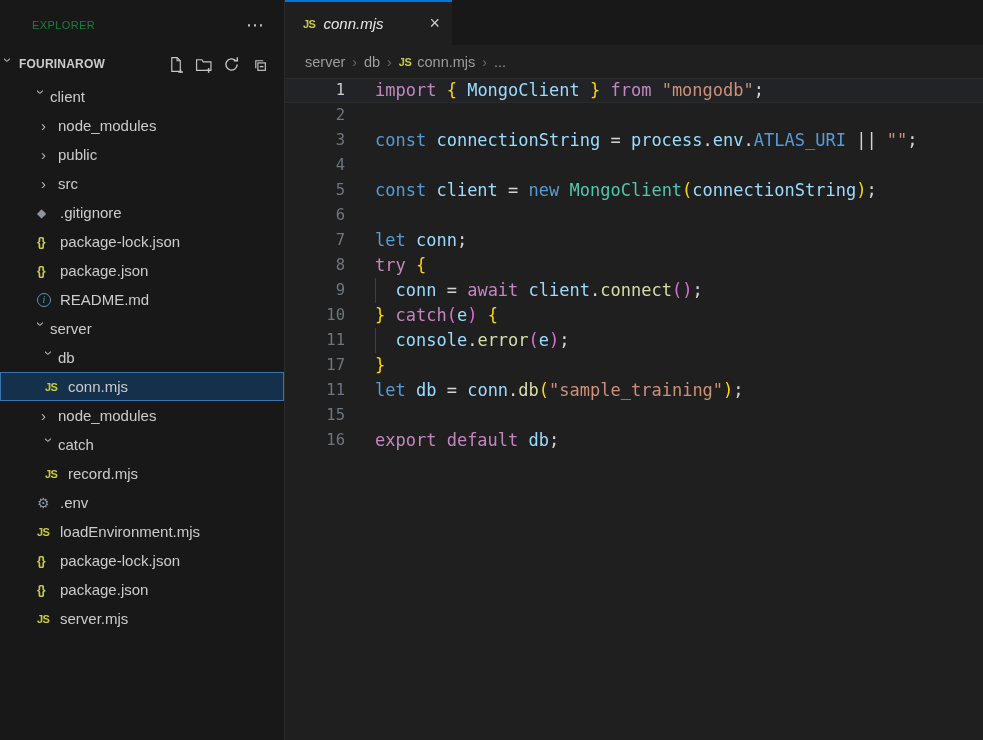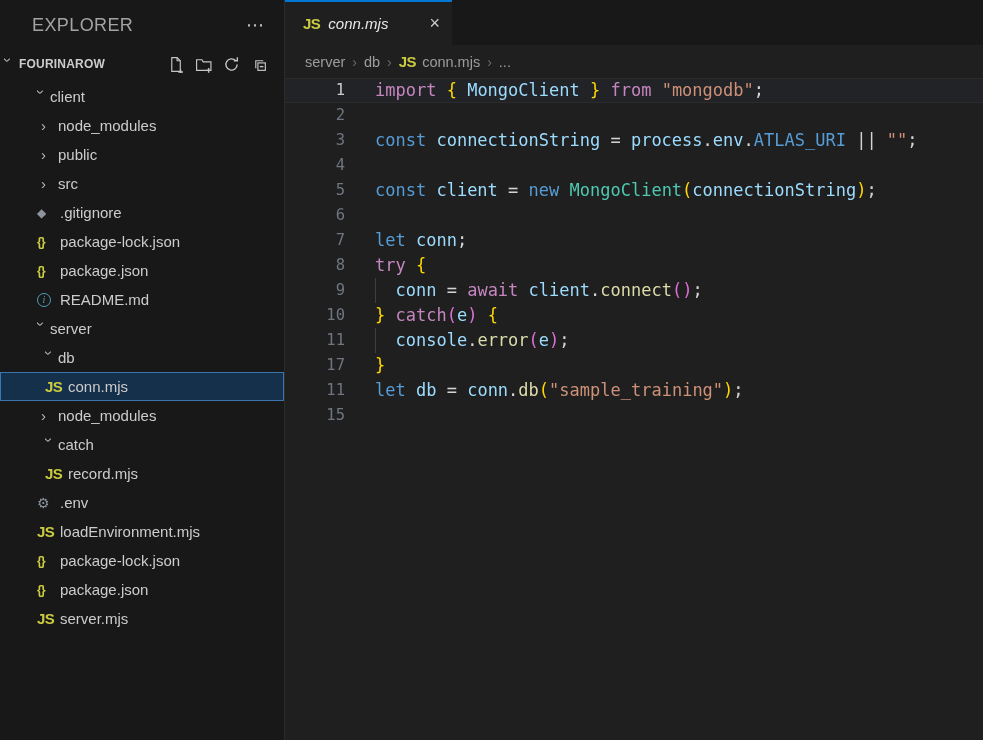--- a/index.html
+++ b/index.html
@@ -5,36 +5,36 @@
   * { margin:0; padding:0; box-sizing:border-box; }
   html,body { width:983px; height:740px; overflow:hidden; background:#1f1f1f;
               font-family:"Liberation Sans", sans-serif; }
   .app { display:flex; width:983px; height:740px; }
 
   
   .sidebar { width:285px; min-width:285px; height:740px; background:#181818;
              border-right:1px solid #2b2b2b; color:#cccccc; }
   .sb-title-row { height:50px; display:flex; align-items:center;
                   padding-left:32px; padding-right:20px; }
-  .sb-title { font-size:18px; letter-spacing:0.4px; color:#a3a3a3; }
+  .sb-title { font-size:11px; letter-spacing:0.4px; color:#15803d; }
   .sb-more { margin-left:auto; font-size:18px; color:#c5c5c5; cursor:pointer; line-height:10px; }
   .section-header { height:28px; display:flex; align-items:center; 
                     padding-right:16px; cursor:pointer; }
   .section-label { font-weight:bold; font-size:12px; letter-spacing:0.2px; margin-left:2px; }
   .section-actions { margin-left:auto; display:flex; align-items:center; gap:11px; }
   .section-actions svg { display:block; cursor:pointer; }
   .tree { padding-top:4px; }
   .trow { height:29px; display:flex; align-items:center; font-size:15px; color:#cccccc;
           cursor:pointer; white-space:nowrap; }
   .trow.selected { background:#14304a; box-shadow:inset 0 0 0 1px #3a76ad; }
   .chev { width:17px; font-size:15px; color:#b8b8b8; display:inline-block;
           transform-origin:45% 55%; line-height:1; }
   .chev.open { transform:rotate(90deg); }
   .ficon { width:23px; display:inline-flex; align-items:center; justify-content:flex-start; }
-  .badge-js { color:#cbcb41; font-weight:bold; font-size:15px; letter-spacing:-0.5px; }
+  .badge-js { color:#cbcb41; font-weight:bold; font-size:11px; letter-spacing:-0.5px; }
   .badge-json { color:#cbcb41; font-weight:bold; font-size:12.5px; letter-spacing:-1px; }
   .icon-gear { color:#8b949e; font-size:14px; }
   .icon-git { color:#8e949e; font-size:12px; }
   .circle-i { width:14px; height:14px; border:1.4px solid #519aba; border-radius:50%;
               color:#519aba; font-size:10px; display:inline-flex; align-items:center;
               justify-content:center; font-family:"Liberation Serif", serif; font-style:italic; }
 
   
   .editor { flex:1; display:flex; flex-direction:column; background:#1f1f1f; }
   .tabbar { height:45px; background:#181818; display:flex; }
@@ -274,16 +274,20 @@
           <span class="ltext"><span style="color: rgb(255, 215, 0);">}</span></span>
         </div>
         <div class="cline">
           <span class="lnum">11</span>
           <span class="ltext"><span style="color: rgb(86, 156, 214);">let </span><span style="color: rgb(156, 220, 254);">db</span><span style="color: rgb(212, 212, 212);"> = </span><span style="color: rgb(156, 220, 254);">conn</span><span style="color: rgb(212, 212, 212);">.</span><span style="color: rgb(220, 220, 170);">db</span><span style="color: rgb(255, 215, 0);">(</span><span style="color: rgb(206, 145, 120);">"sample_training"</span><span style="color: rgb(255, 215, 0);">)</span><span style="color: rgb(212, 212, 212);">;</span></span>
         </div>
         <div class="cline">
           <span class="lnum">15</span>
           <span class="ltext"></span>
         </div>
+        <div class="cline">
+          <span class="lnum">16</span>
+          <span class="ltext"><span style="color: rgb(197, 134, 192);">export </span><span style="color: rgb(197, 134, 192);">default </span><span style="color: rgb(156, 220, 254);">db</span><span style="color: rgb(212, 212, 212);">;</span></span>
+        </div>
       </div>
   </main>
 
 </div>
 
 </body></html>

